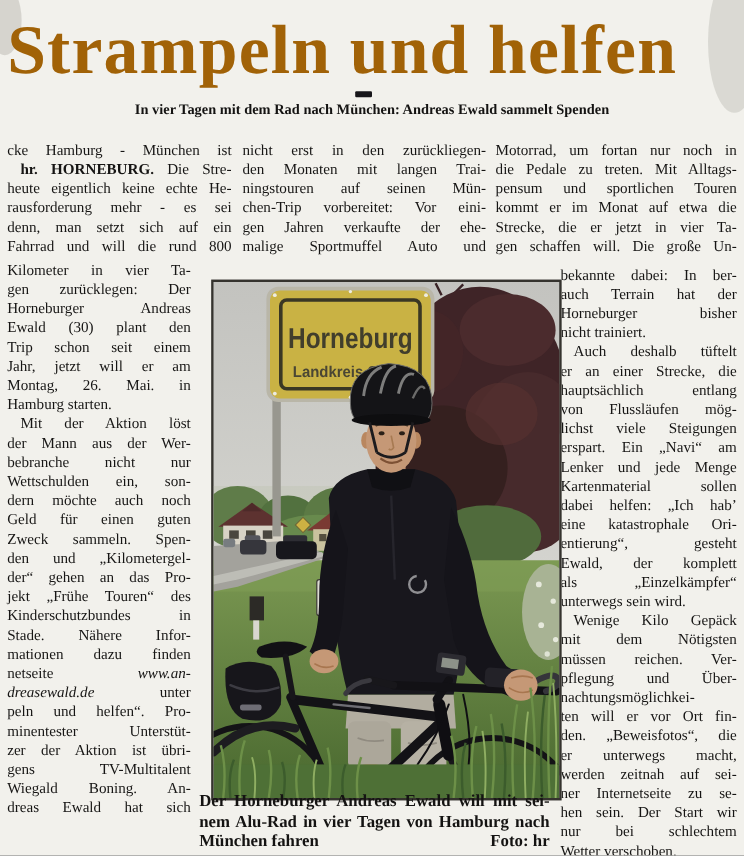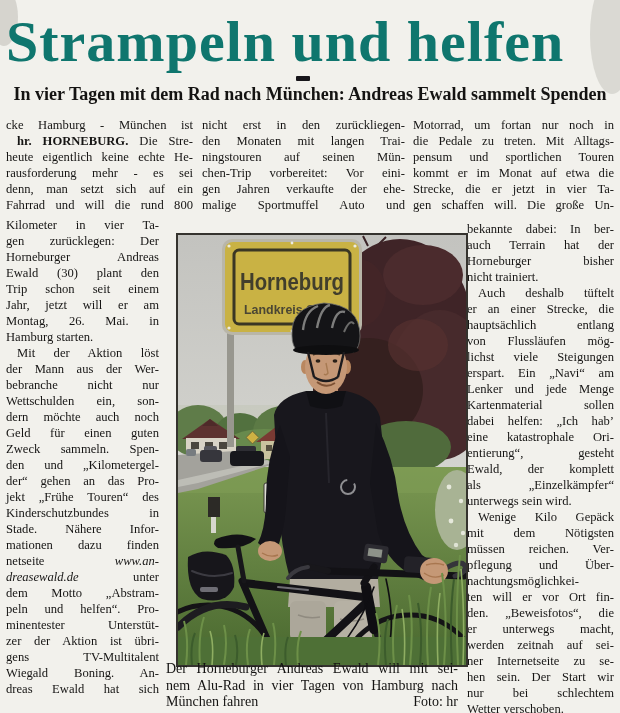--- a/index.html
+++ b/index.html
@@ -1,36 +1,36 @@
 <!DOCTYPE html>
 <html><head>
 <meta charset="utf-8">
 <style>
   html,body{margin:0;padding:0;background:#888;}
   .page{position:relative;width:620px;height:713px;background:#f2f1ec;overflow:hidden;
         font-family:"Liberation Serif",serif;color:#1b1a18;}
   .headline{position:absolute;left:6px;top:12px;width:612px;margin:0;
         font-size:58px;line-height:1.05;font-weight:700;letter-spacing:1px;white-space:nowrap;
-        font-family:"Liberation Serif",serif;color:#0f766e;}
+        font-family:"Liberation Serif",serif;color:#a16207;}
   .subheadline{position:absolute;left:0;top:84px;width:620px;margin:0;text-align:center;
-        font-size:18px;font-weight:700;color:#141312;}
+        font-size:12px;font-weight:700;color:#141312;}
   .block{position:absolute;font-size:12.6px;line-height:16px;color:#161514;}
   .blkA{left:6px;top:117px;width:187px;}
   .blkC{left:202px;top:117px;width:203px;}
   .blkD{left:413px;top:117px;width:201px;}
   .blkB{left:6px;top:217px;width:153px;}
   .blkE{left:467px;top:221px;width:147px;}
   .ln{text-align:justify;text-align-last:justify;}
   .ln.end{text-align-last:left;}
   .ln.ind{text-indent:11px;}
   .photo{position:absolute;left:166px;top:223px;width:292px;height:434px;margin:10px;
         border:2px solid #35332e;box-sizing:border-box;background:#c9c9c5;}
   .photo svg{display:block;}
   .caption{position:absolute;left:166px;top:661px;width:292px;
-        font-size:14px;font-weight:400;line-height:16.5px;color:#141312;}
+        font-size:14px;font-weight:700;line-height:16.5px;color:#141312;}
   .capline{text-align:justify;text-align-last:justify;}
   .capline.last{display:flex;justify-content:space-between;text-align:left;text-align-last:left;}
   .smudge{position:absolute;background:#b4b2ab;border-radius:50%;}
   .smudge.tl{left:-10px;top:-12px;width:28px;height:58px;opacity:.45;}
   .smudge.tr{left:590px;top:-24px;width:44px;height:118px;opacity:.38;}
   .inkdash{position:absolute;left:296px;top:76px;width:14px;height:5px;background:#17161a;border-radius:1px;}
 </style>
 </head>
 <body>
 
@@ -84,21 +84,20 @@
       <div class="ln">Geld für einen guten</div>
       <div class="ln">Zweck sammeln. Spen-</div>
       <div class="ln">den und „Kilometergel-</div>
       <div class="ln">der“ gehen an das Pro-</div>
       <div class="ln">jekt „Frühe Touren“ des</div>
       <div class="ln">Kinderschutzbundes in</div>
       <div class="ln">Stade. Nähere Infor-</div>
       <div class="ln">mationen dazu finden</div>
       <div class="ln">netseite <i>www.an-</i></div>
       <div class="ln"><i>dreasewald.de</i> unter</div>
-      <div class="ln">dem Motto „Abstram-</div>
       <div class="ln">peln und helfen“. Pro-</div>
       <div class="ln">minentester Unterstüt-</div>
       <div class="ln">zer der Aktion ist übri-</div>
       <div class="ln">gens TV-Multitalent</div>
       <div class="ln">Wiegald Boning. An-</div>
       <div class="ln">dreas Ewald hat sich</div>
     </div>
   <div class="block blkE">
       <div class="ln">bekannte dabei: In ber-</div>
       <div class="ln">auch Terrain hat der</div>

